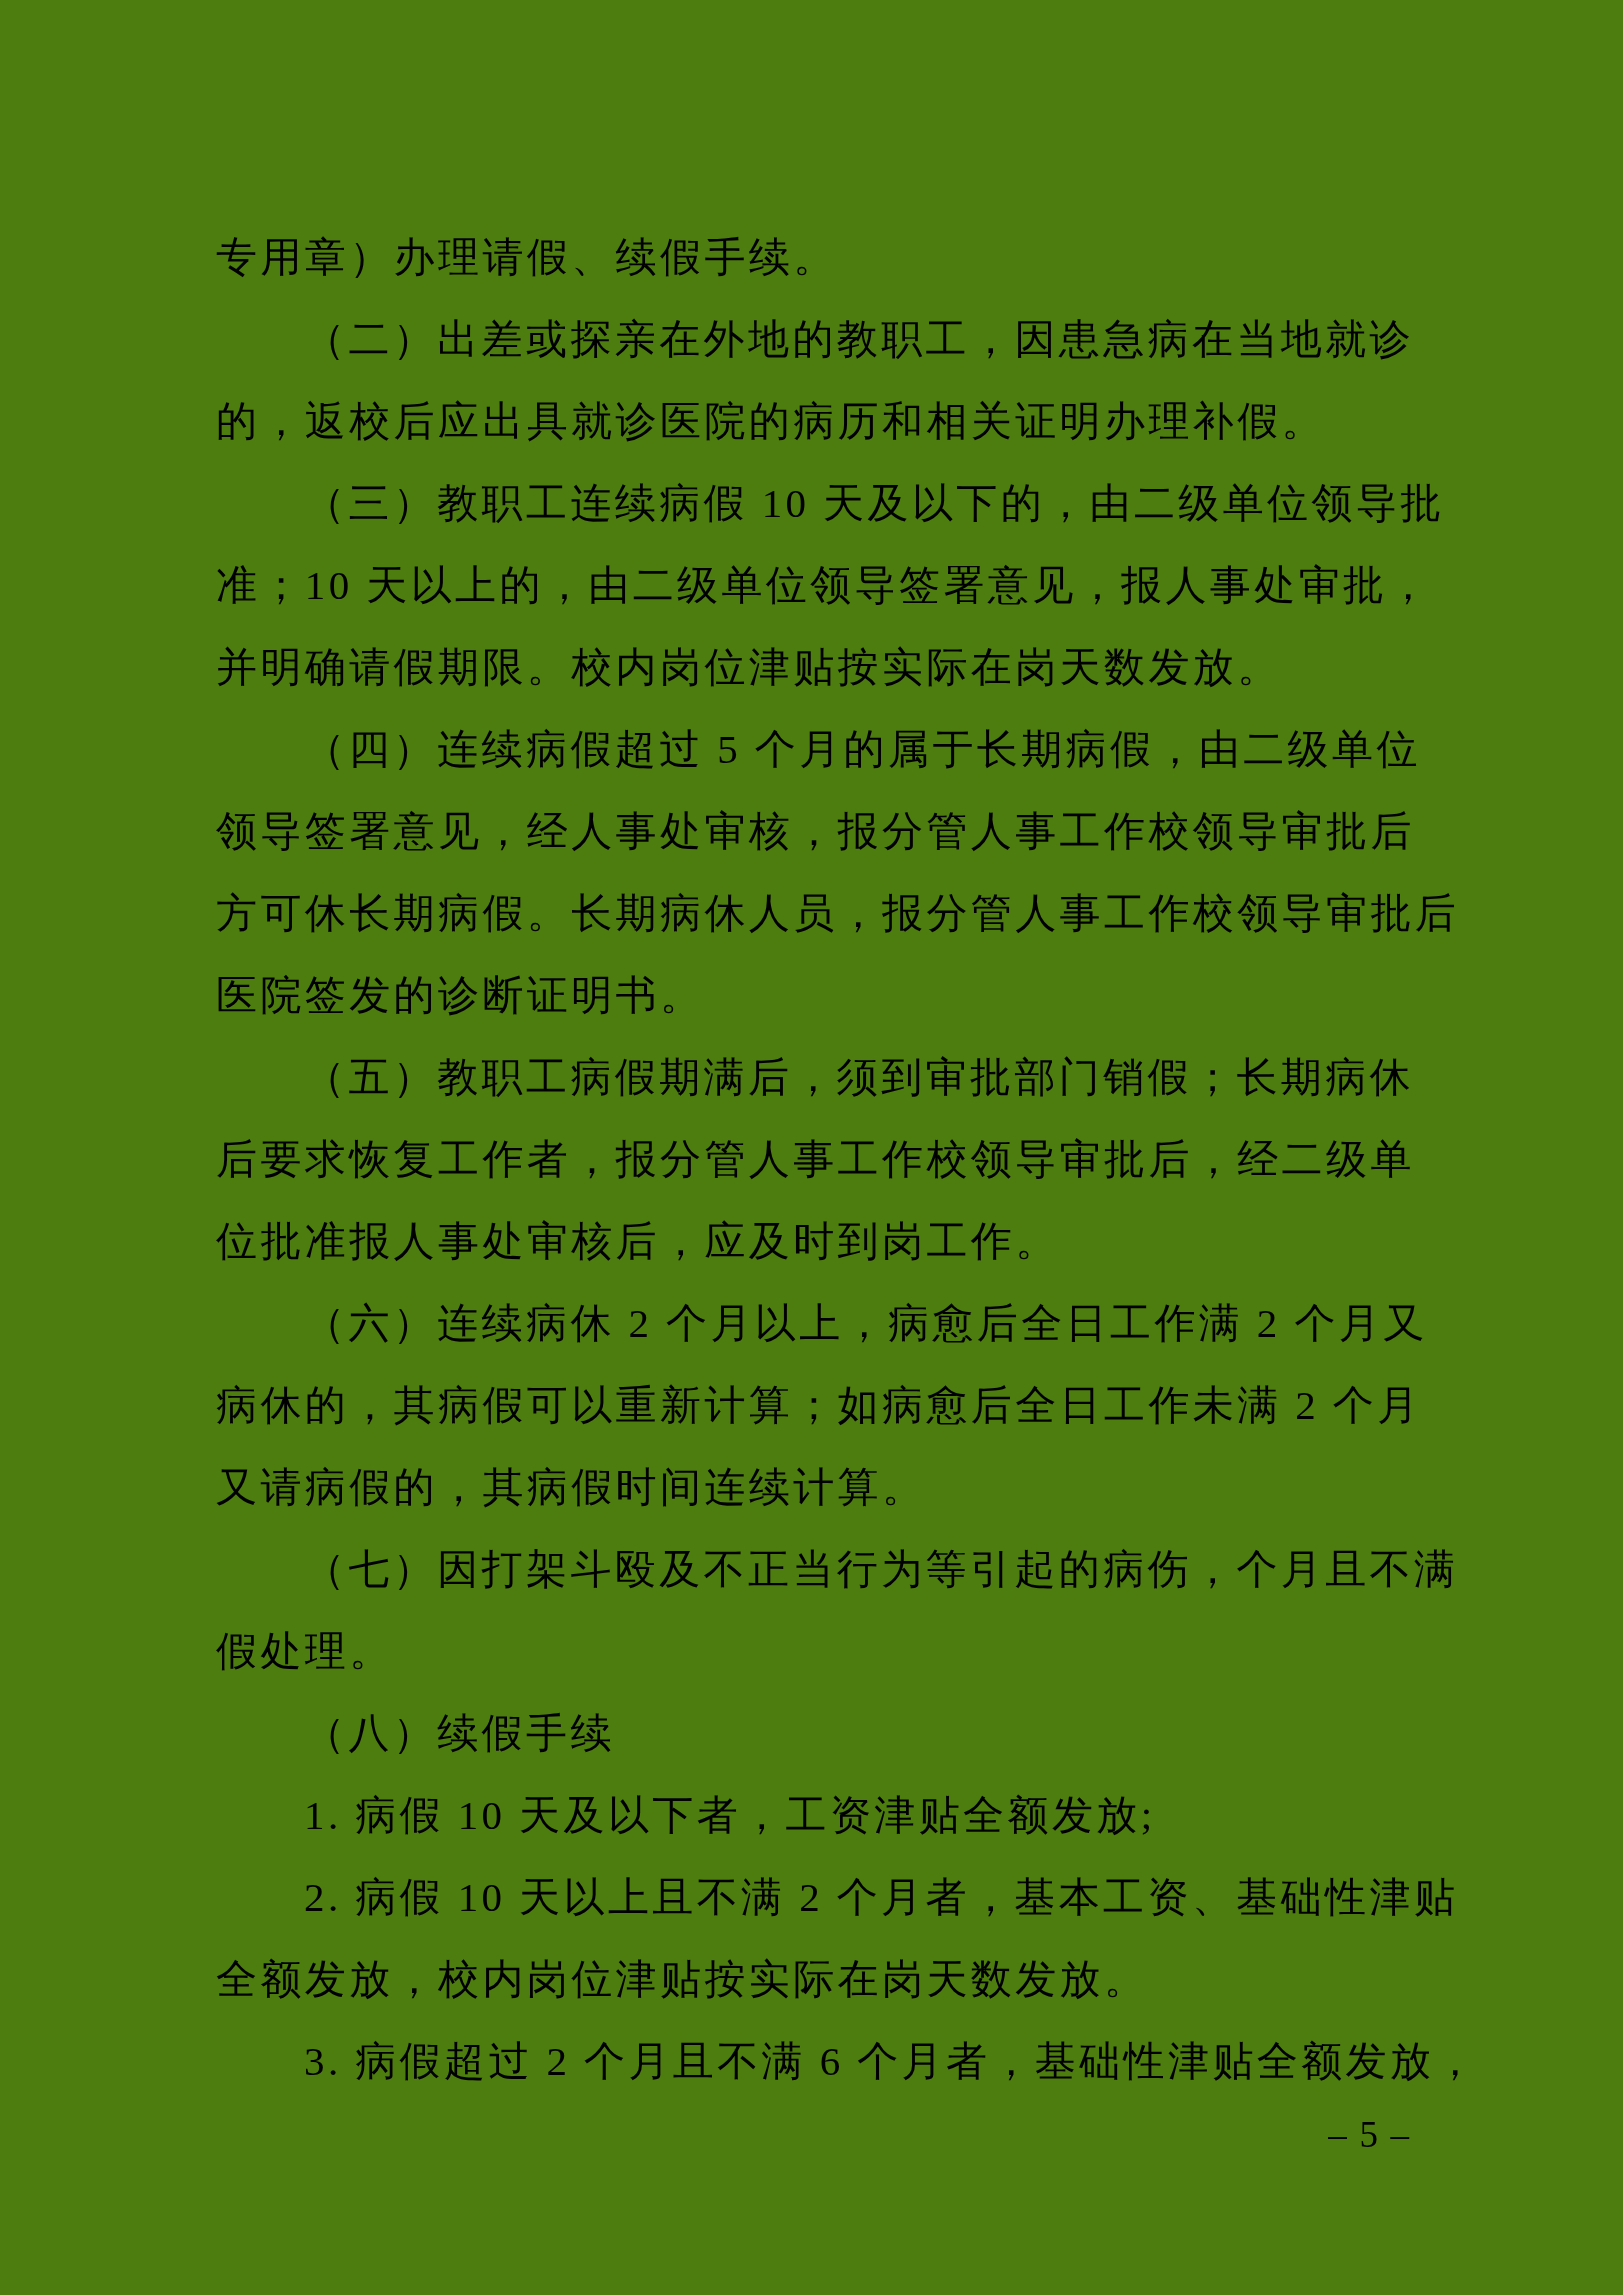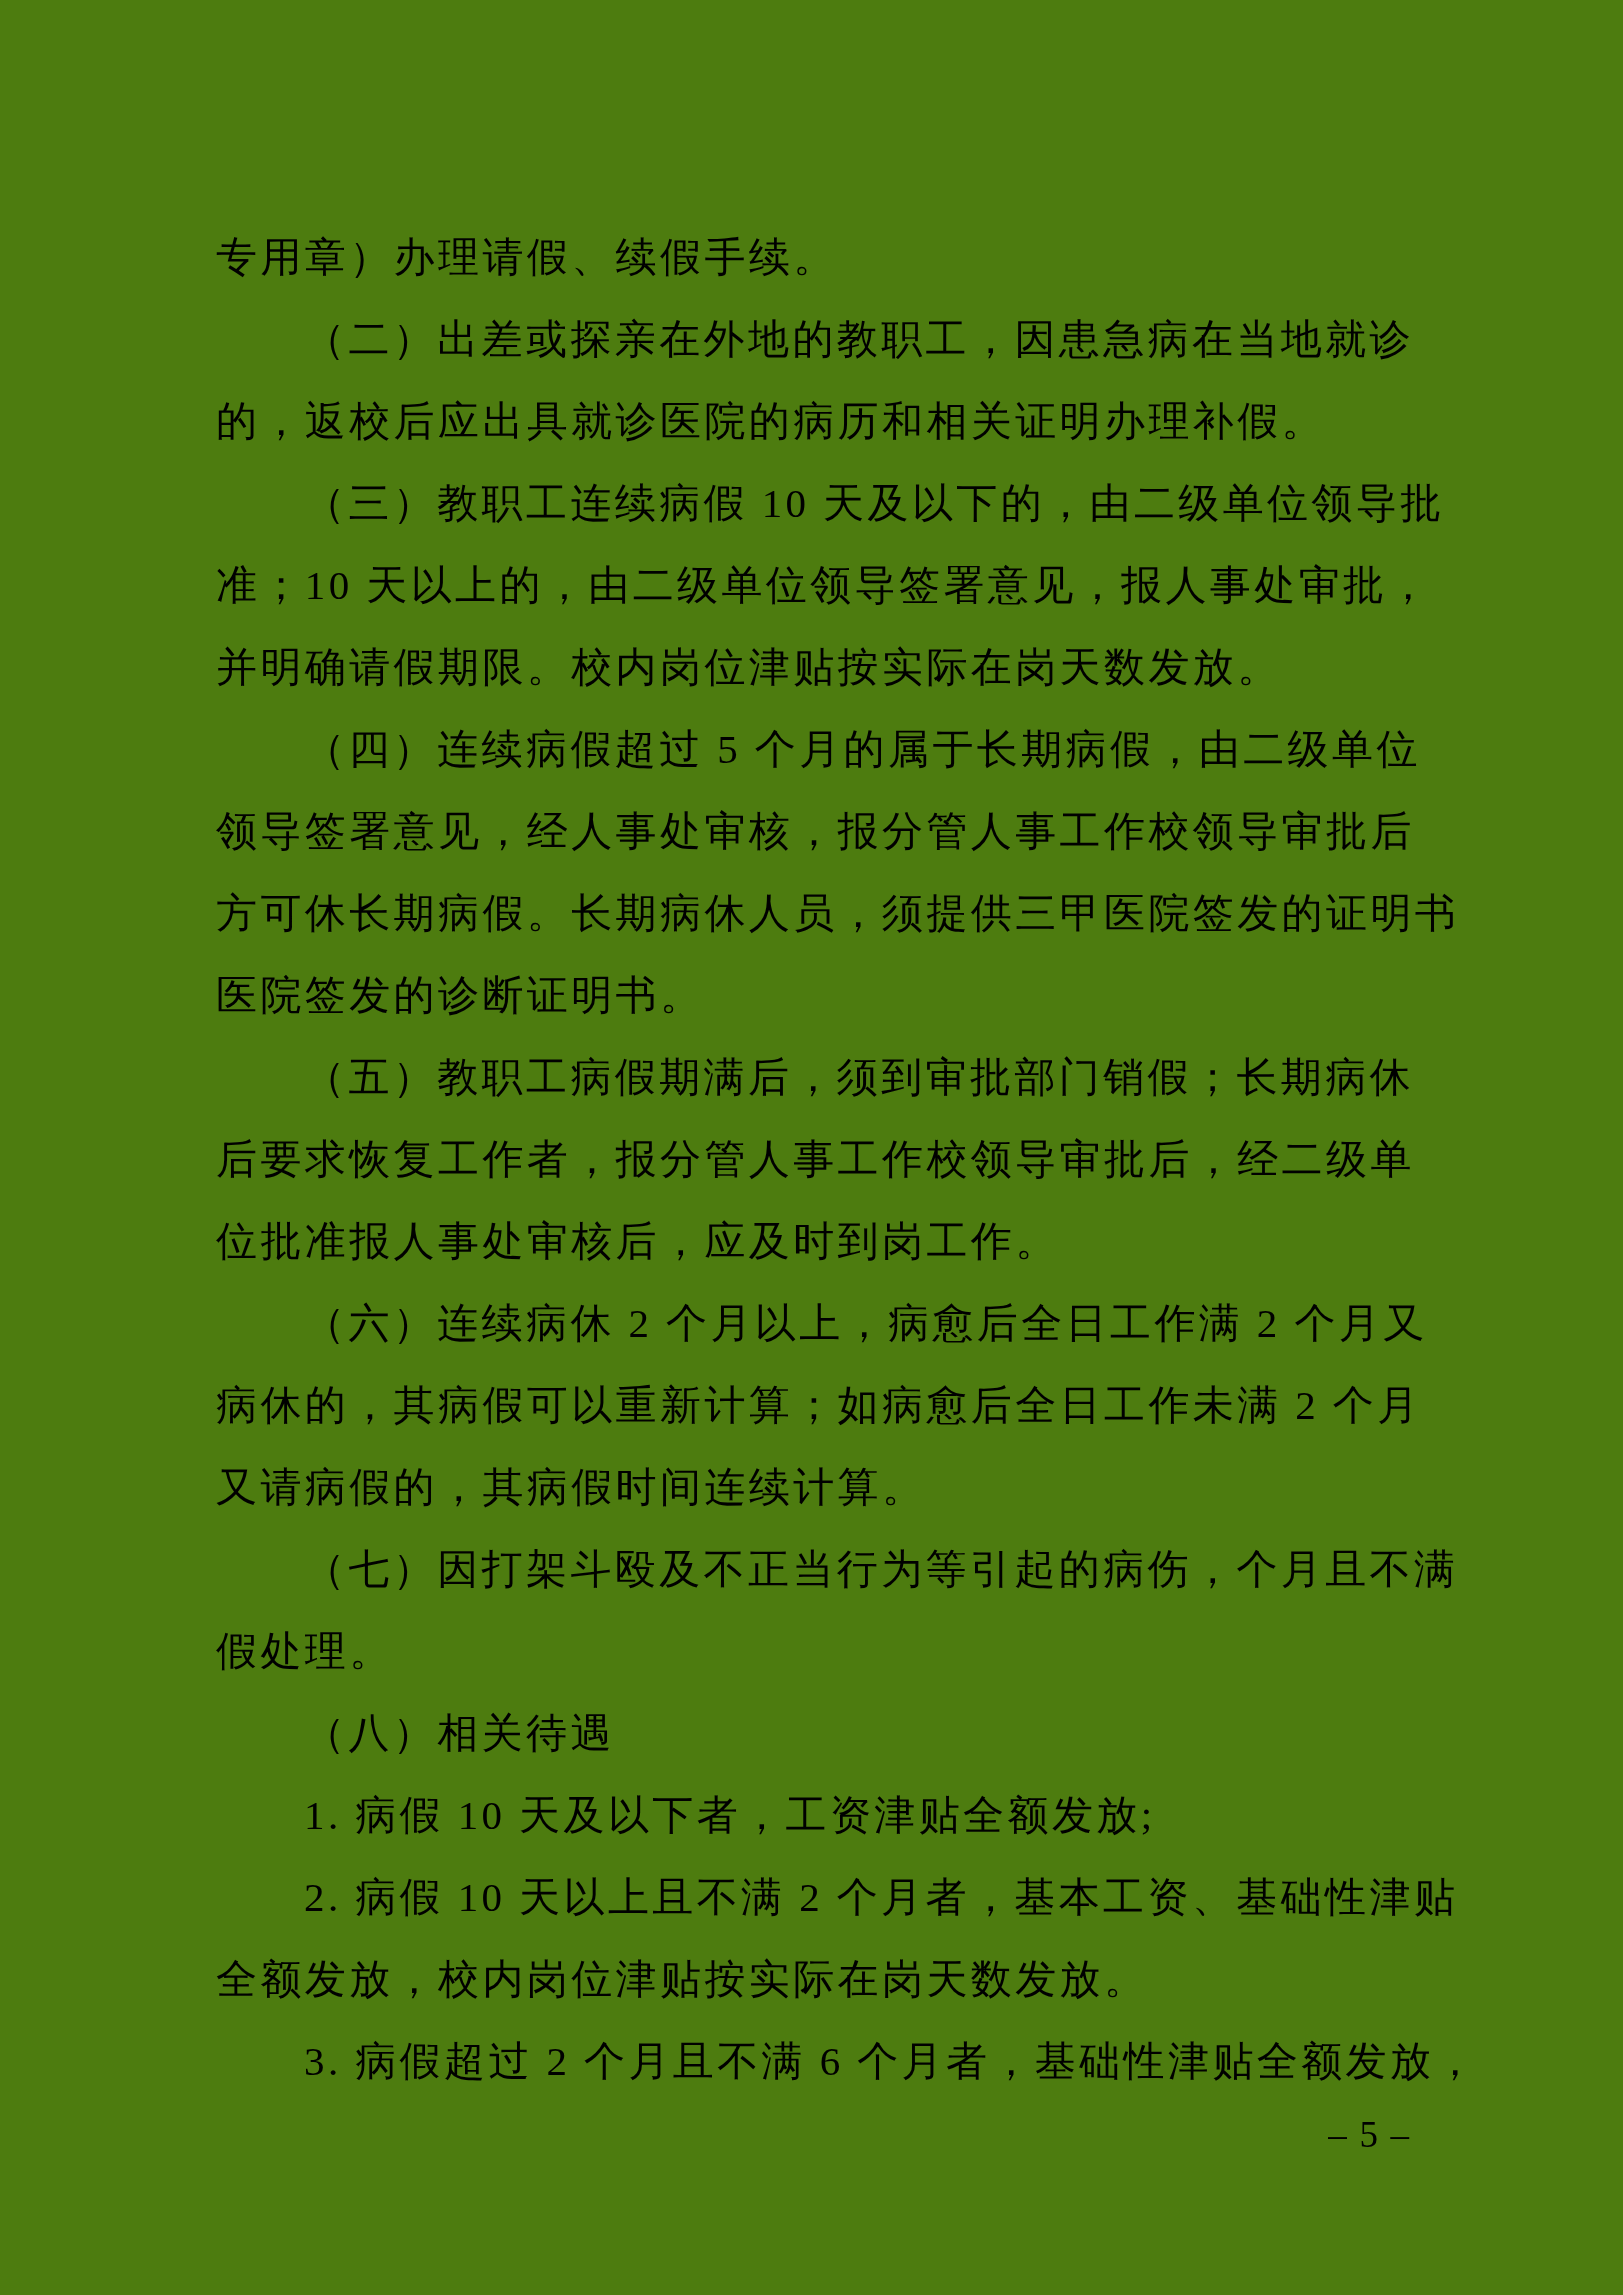--- a/index.html
+++ b/index.html
@@ -65,31 +65,31 @@
 <div class="page">
   <div class="text-block">
       <div class="line">专用章）办理请假、续假手续。</div>
       <div class="line indent fill">（二）出差或探亲在外地的教职工，因患急病在当地就诊</div>
       <div class="line">的，返校后应出具就诊医院的病历和相关证明办理补假。</div>
       <div class="line indent fill">（三）教职工连续病假 10 天及以下的，由二级单位领导批</div>
       <div class="line fill">准；10 天以上的，由二级单位领导签署意见，报人事处审批，</div>
       <div class="line">并明确请假期限。校内岗位津贴按实际在岗天数发放。</div>
       <div class="line indent fill">（四）连续病假超过 5 个月的属于长期病假，由二级单位</div>
       <div class="line fill">领导签署意见，经人事处审核，报分管人事工作校领导审批后</div>
-      <div class="line fill">方可休长期病假。长期病休人员，须提供三甲医院签发的证明书</div>
+      <div class="line fill">方可休长期病假。长期病休人员，报分管人事工作校领导审批后</div>
       <div class="line">医院签发的诊断证明书。</div>
       <div class="line indent fill">（五）教职工病假期满后，须到审批部门销假；长期病休</div>
       <div class="line fill">后要求恢复工作者，报分管人事工作校领导审批后，经二级单</div>
       <div class="line">位批准报人事处审核后，应及时到岗工作。</div>
       <div class="line indent fill">（六）连续病休 2 个月以上，病愈后全日工作满 2 个月又</div>
       <div class="line fill">病休的，其病假可以重新计算；如病愈后全日工作未满 2 个月</div>
       <div class="line">又请病假的，其病假时间连续计算。</div>
       <div class="line indent fill">（七）因打架斗殴及不正当行为等引起的病伤，个月且不满</div>
       <div class="line">假处理。</div>
-      <div class="line indent">（八）相关待遇</div>
+      <div class="line indent">（八）续假手续</div>
       <div class="line indent">1. 病假 10 天及以下者，工资津贴全额发放;</div>
       <div class="line indent fill">2. 病假 10 天以上且不满 2 个月者，基本工资、基础性津贴</div>
       <div class="line">全额发放，校内岗位津贴按实际在岗天数发放。</div>
       <div class="line indent fill">3. 病假超过 2 个月且不满 6 个月者，基础性津贴全额发放，</div>
     </div>
   <div class="page-number">– 5 –</div>
 </div>
 
 
 </body></html>

